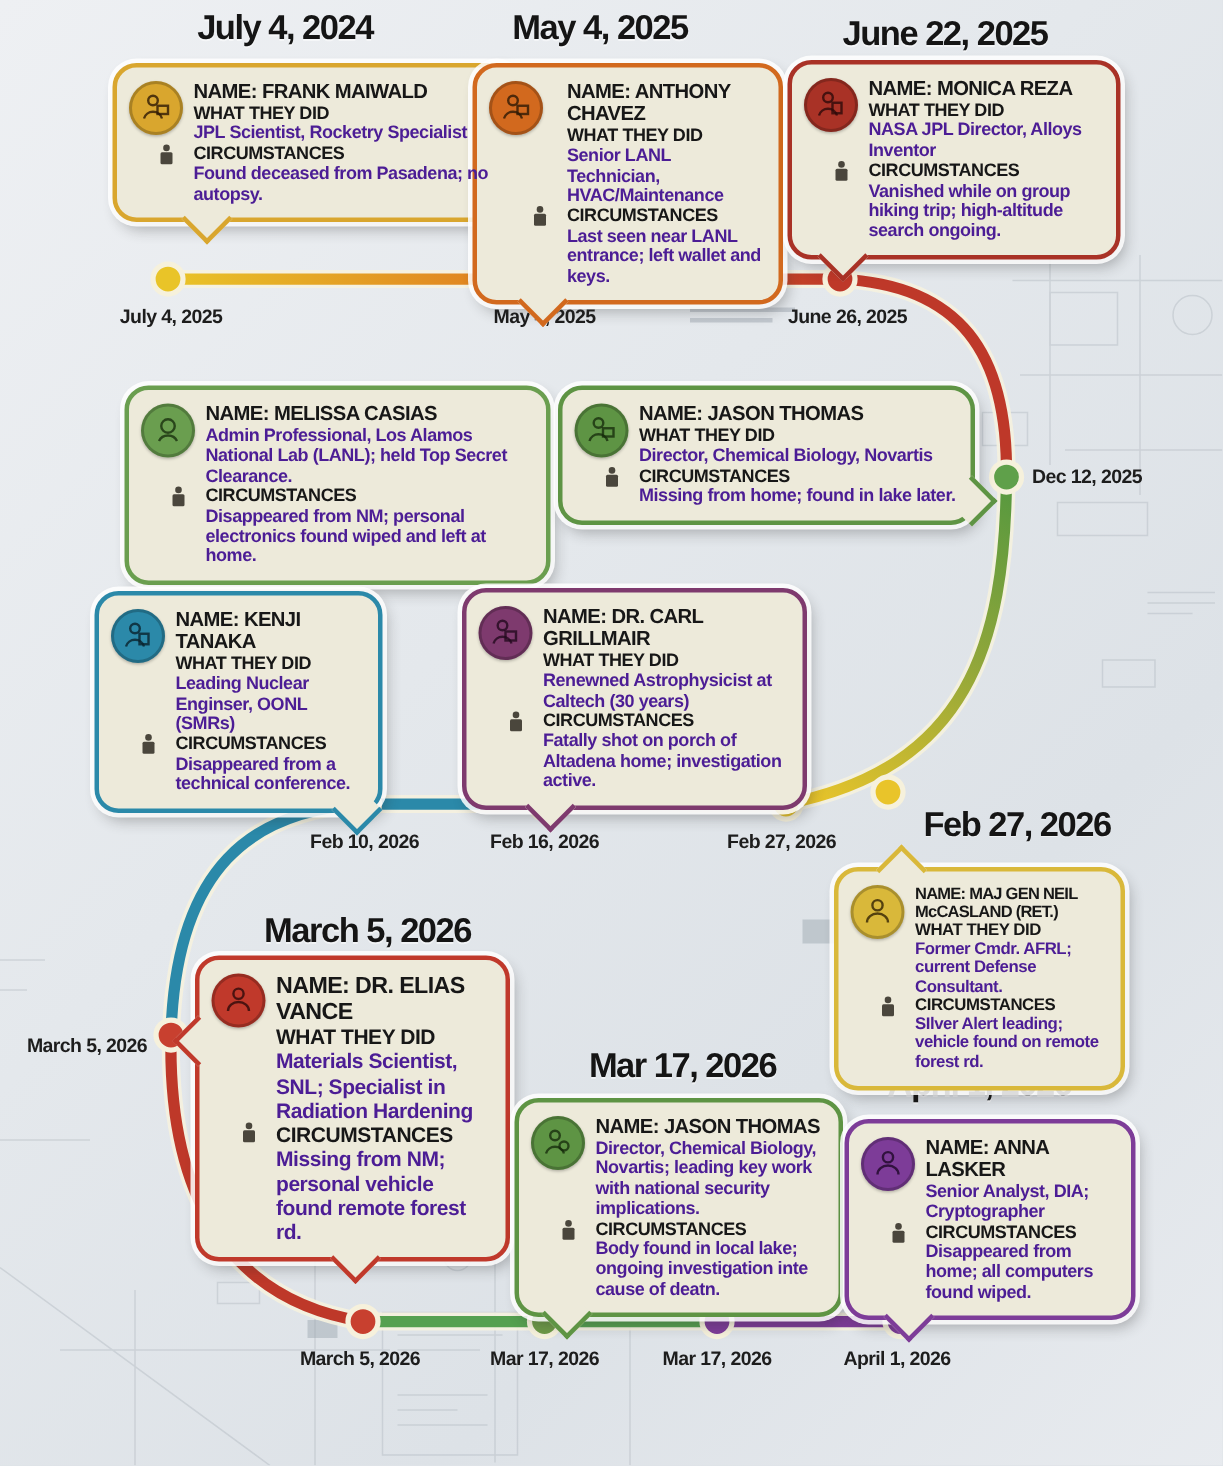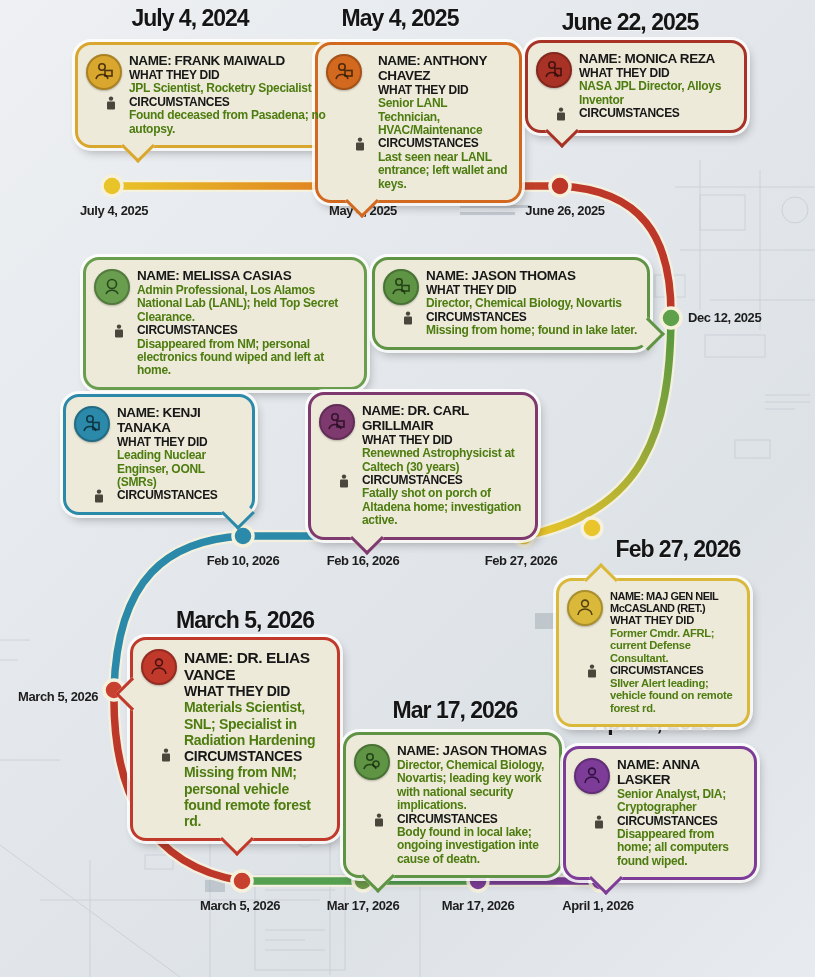--- a/index.html
+++ b/index.html
@@ -29,21 +29,21 @@
   .tail.left{border-left:3.5px solid var(--ac);border-bottom:3.5px solid var(--ac);left:-13px;}
   .tail.right{border-top:3.5px solid var(--ac);border-right:3.5px solid var(--ac);right:-13px;}
 
   .icol{flex:0 0 36px;display:flex;flex-direction:column;align-items:center;z-index:2;}
   .badge{width:36px;height:36px;border-radius:50%;background:var(--ac);
          box-shadow:inset 0 0 0 2px rgba(0,0,0,.22),0 1px 2px rgba(0,0,0,.25);
          display:flex;align-items:center;justify-content:center;}
   .tcol{flex:1;z-index:2;color:#171717;}
   .c-name{font-weight:bold;font-size:13.5px;letter-spacing:-0.4px;line-height:1.1;}
   .c-sub{font-weight:bold;font-size:12px;letter-spacing:-0.3px;line-height:1.12;}
-  .c-body{font-weight:bold;font-size:12px;letter-spacing:-0.3px;line-height:1.12;color:#4d7c0f;}
+  .c-body{font-weight:bold;font-size:12px;letter-spacing:-0.3px;line-height:1.12;color:#4c1d95;}
   .circrow{position:relative;}
   .circicon{position:absolute;left:-24px;top:0px;}
 
   .card.big .c-name{font-size:15.5px;}
   .card.big .c-sub,.card.big .c-body{font-size:14px;line-height:1.16;}
   .card.small .c-name{font-size:11px;letter-spacing:-0.5px;}
   .card.small .c-sub,.card.small .c-body{font-size:11.2px;}
 </style>
 </head>
 <body>
@@ -221,20 +221,21 @@
     <div class="tcol">
       <div class="c-name">NAME: MONICA REZA</div>
       <div class="c-sub">WHAT THEY DID</div>
       <div class="c-body">NASA JPL Director, Alloys Inventor</div>
       <div class="c-sub circrow"><span class="circicon"><svg width="12" height="14" viewBox="0 0 12 14">
               <g fill="#4a463c">
                 <circle cx="6" cy="2.6" r="2.2"></circle>
                 <rect x="2" y="5.5" width="8" height="8" rx="1"></rect>
               </g>
             </svg></span><span>CIRCUMSTANCES</span></div>
+      <div class="c-body">Vanished while on group hiking trip; high-altitude search ongoing.</div>
     </div>
   </div>
 
   <div class="card" style="--ac:#6A9E4F;left:83px;top:257px;width:284px;">
     <div class="icol">
         <div class="badge">
       <svg width="22" height="22" viewBox="0 0 22 22">
             <g fill="none" stroke="rgba(20,40,10,.75)" stroke-width="1.6">
               <circle cx="11" cy="8" r="4.5"></circle>
               <path d="M5 18 a6.5 6 0 0 1 12 0"></path>
@@ -298,20 +299,21 @@
     <div class="tcol">
       <div class="c-name">NAME: KENJI TANAKA</div>
       <div class="c-sub">WHAT THEY DID</div>
       <div class="c-body">Leading Nuclear Enginser, OONL (SMRs)</div>
       <div class="c-sub circrow"><span class="circicon"><svg width="12" height="14" viewBox="0 0 12 14">
               <g fill="#4a463c">
                 <circle cx="6" cy="2.6" r="2.2"></circle>
                 <rect x="2" y="5.5" width="8" height="8" rx="1"></rect>
               </g>
             </svg></span><span>CIRCUMSTANCES</span></div>
+      <div class="c-body">Disappeared from a technical conference.</div>
     </div>
   </div>
 
   <div class="card" style="--ac:#7E3A6E;left:308px;top:392px;width:230px;">
     <div class="tail down" style="left:44px;"></div>
     <div class="icol">
         <div class="badge">
       <svg width="22" height="22" viewBox="0 0 22 22">
             <g fill="none" stroke="rgba(35,10,30,.8)" stroke-width="1.6">
               <circle cx="9" cy="6" r="3.2"></circle>

